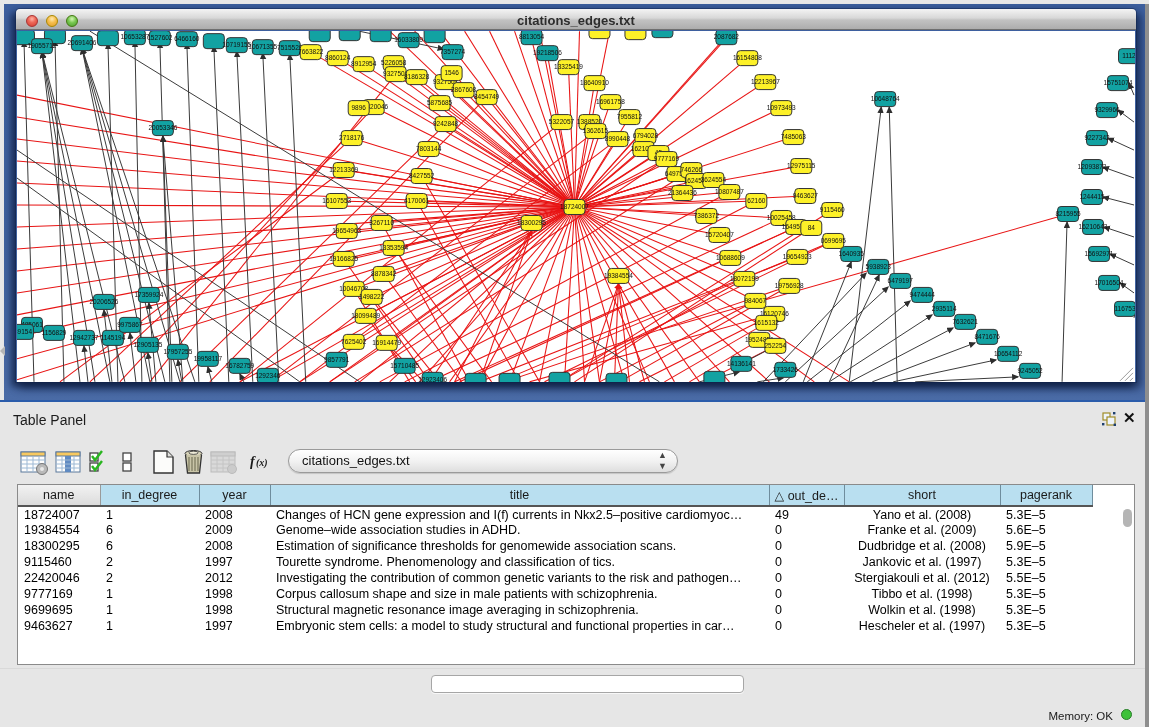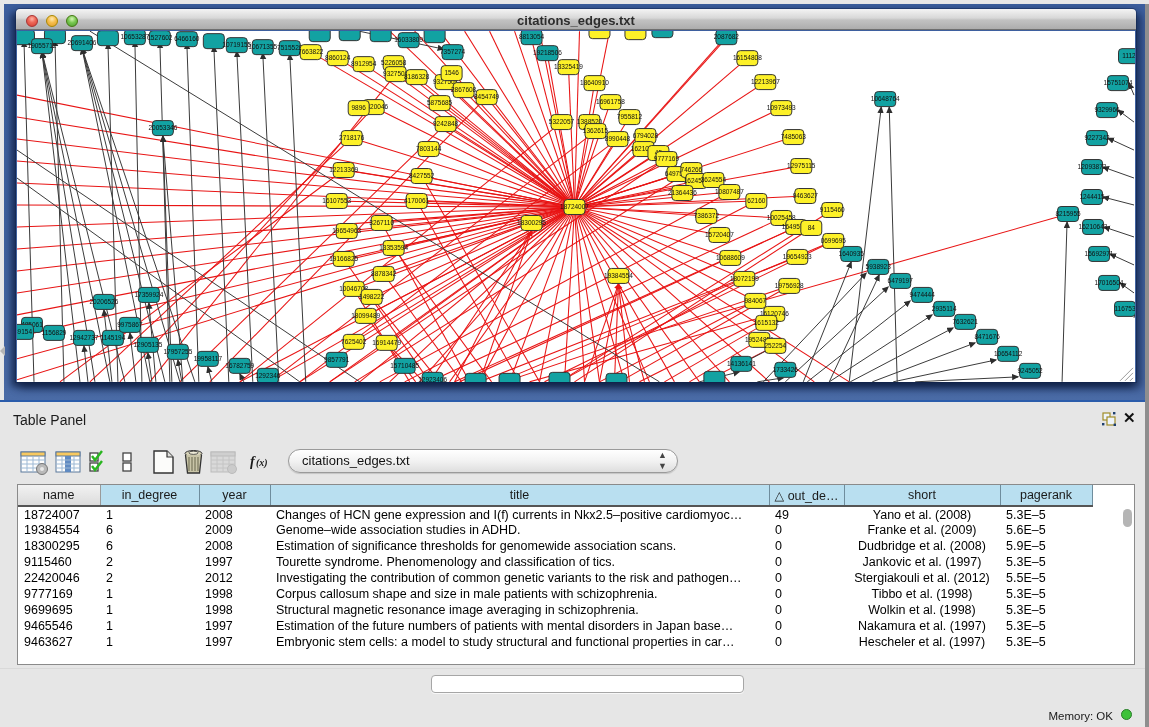--- a/index.html
+++ b/index.html
@@ -706,29 +706,20 @@
 <tr>
               <td class="c1">9699695</td>
               <td class="c2">1</td>
               <td class="c3">1998</td>
               <td class="c4">Structural magnetic resonance image averaging in schizophrenia.</td>
               <td class="c5">0</td>
               <td class="c6">Wolkin et al. (1998)</td>
               <td class="c7">5.3E–5</td>
             </tr>
 <tr>
-              <td class="c1">9465546</td>
-              <td class="c2">1</td>
-              <td class="c3">1997</td>
-              <td class="c4">Estimation of the future numbers of patients with mental disorders in Japan base…</td>
-              <td class="c5">0</td>
-              <td class="c6">Nakamura et al. (1997)</td>
-              <td class="c7">5.3E–5</td>
-            </tr>
-<tr>
               <td class="c1">9463627</td>
               <td class="c2">1</td>
               <td class="c3">1997</td>
               <td class="c4">Embryonic stem cells: a model to study structural and functional properties in car…</td>
               <td class="c5">0</td>
               <td class="c6">Hescheler et al. (1997)</td>
               <td class="c7">5.3E–5</td>
             </tr>
     </tbody>
    </table>

